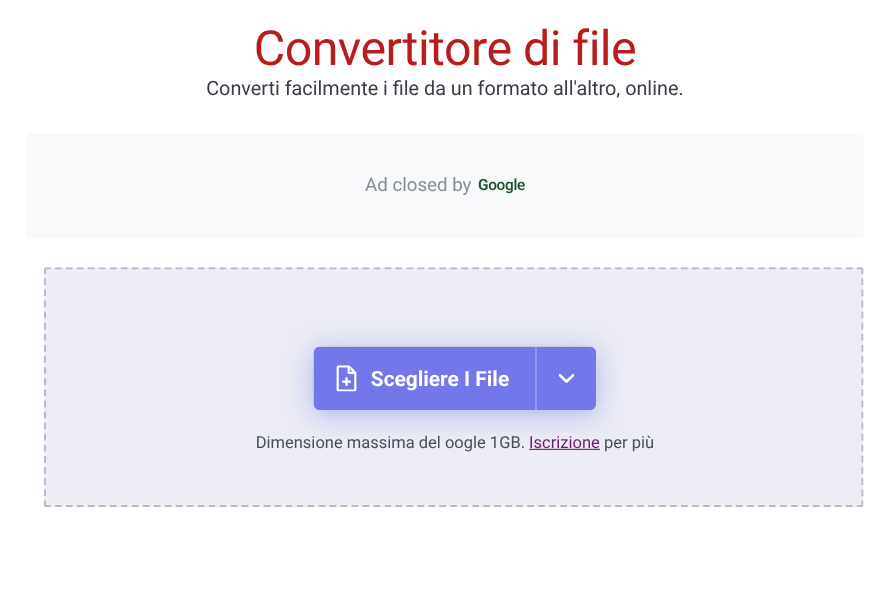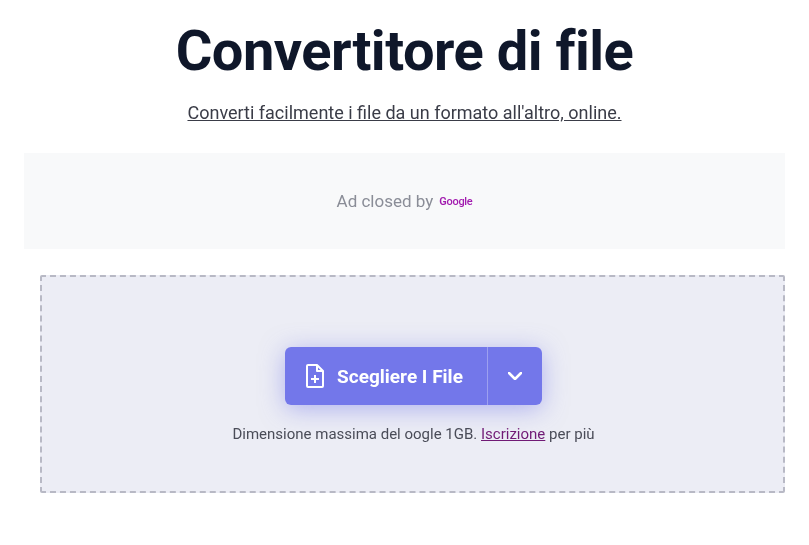--- a/index.html
+++ b/index.html
@@ -11,53 +11,51 @@
       font-family: -apple-system, BlinkMacSystemFont, 'Segoe UI', Roboto, Arial, sans-serif;
       background: #ffffff;
       width: 809px;
       height: 545px;
       overflow: hidden;
     }
     .container {
       padding: 0 20px;
     }
     .page-title {
-      font-size: 56px;
-      font-weight: 700;
-      color: #0f172a;
+      font-size: 44px;
+      font-weight: 400;
+      color: #b91c1c;
       text-align: center;
       margin-top: 18px;
       letter-spacing: -0.5px;
     }
     .page-subtitle {
       font-size: 18px;
       color: #3a3c47;
       text-align: center;
-      margin-top: 18px;
       font-weight: 400;
-      text-decoration: underline;
     }
     .ad-banner {
       background: #f8f9fa;
       margin: 30px 4px 0 4px;
       padding: 38px 0;
       text-align: center;
     }
     .ad-text {
       color: #8a8d97;
       font-size: 17px;
       font-weight: 400;
       display: inline-flex;
       align-items: center;
       gap: 6px;
     }
     .google-logo {
       font-weight: 500;
-      color: #a21caf;
-      font-size: 11px;
+      color: #14532d;
+      font-size: 14px;
       letter-spacing: -0.3px;
     }
     .google-logo .g1 { font-weight: 600; }
     .dropzone {
       margin: 26px 4px 0 20px;
       border: 2px dashed #b8b9c5;
       background: #ecedf5;
       border-radius: 2px;
       padding: 70px 20px 48px 22px;
       text-align: center;

